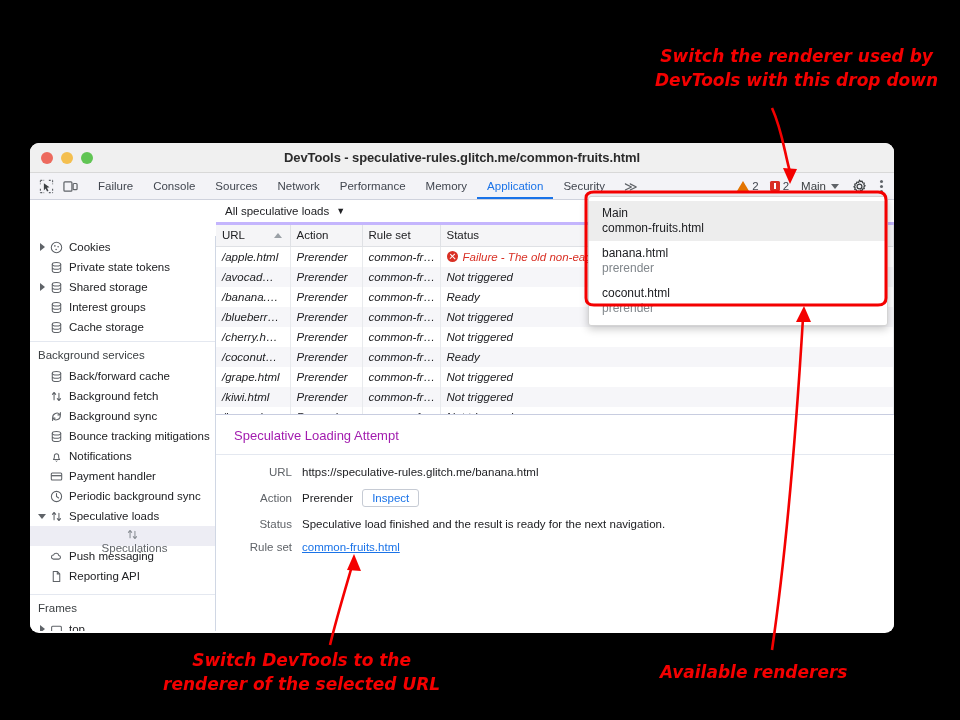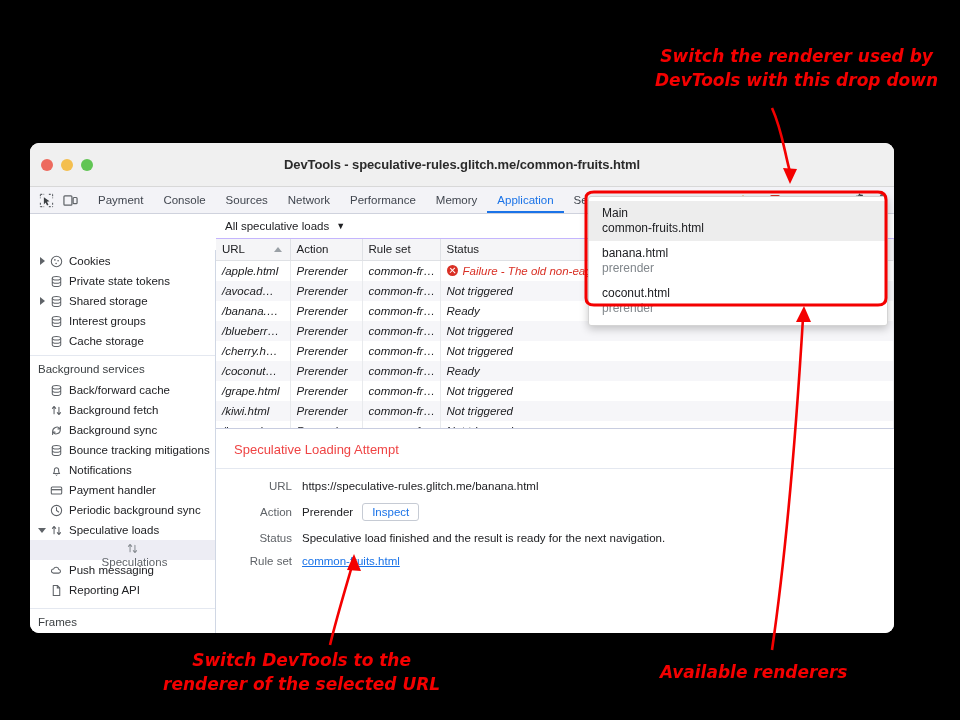--- a/index.html
+++ b/index.html
@@ -15,21 +15,21 @@
   #window {
     position: absolute;
     left: 30px; top: 143px;
     width: 864px; height: 490px;
     background: #fff;
     border-radius: 9px;
     overflow: hidden;
     box-shadow: 0 2px 10px rgba(0,0,0,.35);
   }
   .titlebar {
-    height: 44px; background: #f0f0f0;
+    height: 30px; background: #f0f0f0;
     border-bottom: 1px solid #d8d8d8;
     display: flex; align-items: center;
     position: relative;
   }
   .traffic { display: flex; gap: 8px; padding-left: 11px; }
   .dot { width: 12px; height: 12px; border-radius: 50%; }
   .dot.red { background: #ed6a5e; }
   .dot.yellow { background: #f4bf4f; }
   .dot.green { background: #61c554; }
   .win-title {
@@ -100,21 +100,21 @@
     padding: 7px 0 5px 8px;
   }
   .divider { border-top: 1px solid #e4e8f0; margin: 4px 0 0; }
   .indent1 { padding-left: 24px; }
 
   
   .main { flex: 1; display: flex; flex-direction: column; min-width: 0; background:#fff; }
   .filterbar {
     height: 25px; display: flex; align-items: center;
     padding-left: 9px; font-size: 11.5px; color: #202124;
-    border-bottom: 1px solid #c4b5fd;
+    border-bottom: 3px solid #c4b5fd;
     gap: 7px;
   }
   .grid-wrap { height: 190px; overflow: hidden; border-bottom: 1px solid #c8cde0; position: relative; }
   table.grid { width: 100%; border-collapse: collapse; font-size: 11.5px; color: #202124; table-layout: fixed; }
   table.grid th {
     background: #f5f5f7; text-align: left; font-weight: normal;
     height: 21px; padding: 0 6px;
     border-right: 1px solid #dfe1e5; border-bottom: 1px solid #dfe1e5;
     color: #202124; position: relative;
   }
@@ -138,21 +138,21 @@
   .err-circ::before, .err-circ::after {
     content: ""; position: absolute; left: 5px; top: 2.2px;
     width: 1.4px; height: 6.5px; background: #fff;
   }
   .err-circ::before { transform: rotate(45deg); }
   .err-circ::after { transform: rotate(-45deg); }
 
   
   .detail { flex: 1; overflow: hidden; }
   .detail-title {
-    font-size: 13px; color: #ef4444;
+    font-size: 13px; color: #a21caf;
     padding: 13px 0 11px 18px;
     border-bottom: 1px solid #e4e8f0;
   }
   .detail-sub { font-size: 11.5px; font-weight: bold; color: #202124; padding: 16px 0 0 30px; }
   .drow { display: flex; align-items: center; font-size: 11.5px; color: #202124; padding: 11px 0 0 0; }
   .dlabel { width: 86px; flex: 0 0 86px; text-align: right; color: #5f6368; padding-right: 10px; }
   .inspect-btn {
     border: 1px solid #c6cbd4; border-radius: 3px;
     color: #1a73e8; font-size: 11.5px;
     padding: 2px 9px; margin-left: 9px; background: #fff;
@@ -213,21 +213,21 @@
           </svg>
         </span>
         <span>
           <svg class="tb-icon" viewBox="0 0 16 16">
             <rect x="1" y="3" width="8.5" height="10" rx="1" stroke="#5f6368" stroke-width="1.3" fill="none"></rect>
             <rect x="10.8" y="4.8" width="4.2" height="6.6" rx="1" stroke="#5f6368" stroke-width="1.3" fill="none"></rect>
           </svg>
         </span>
       </div>
       <div class="tabs">
-        <div class="tab">Payment</div>
+        <div class="tab">Failure</div>
         <div class="tab">Console</div>
         <div class="tab">Sources</div>
         <div class="tab">Network</div>
         <div class="tab">Performance</div>
         <div class="tab">Memory</div>
         <div class="tab active">Application</div>
         <div class="tab">Security</div>
         <div class="chev2">≫</div>
       </div>
       <div class="tb-right">

